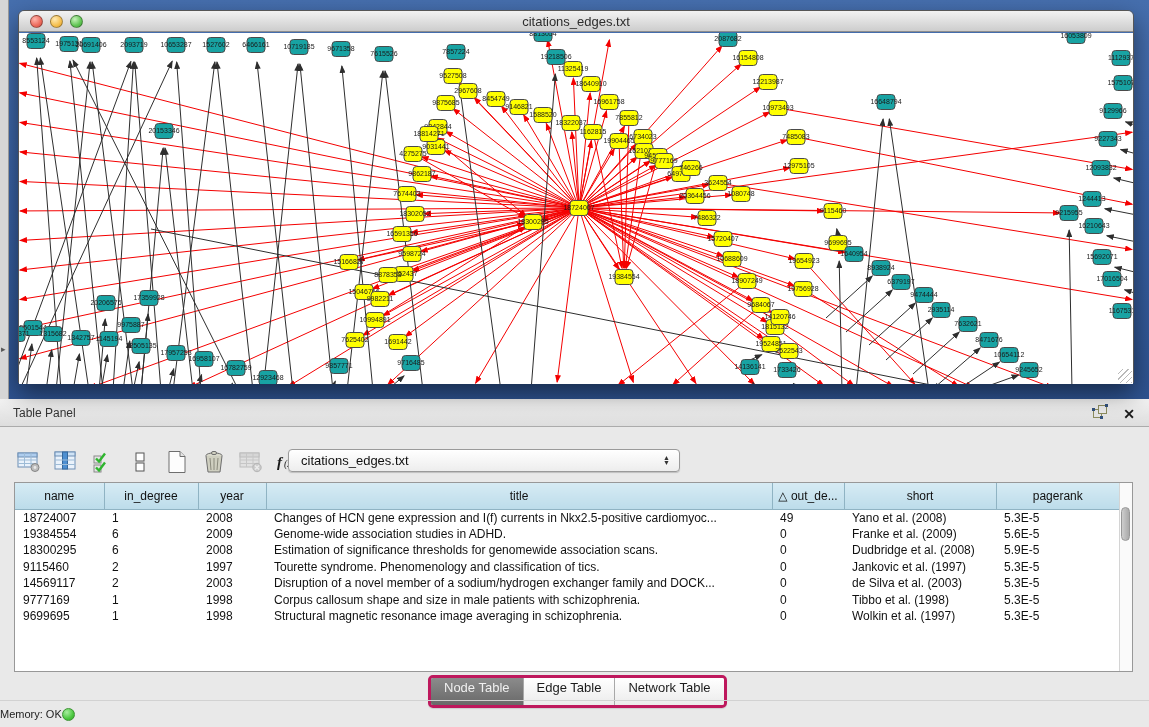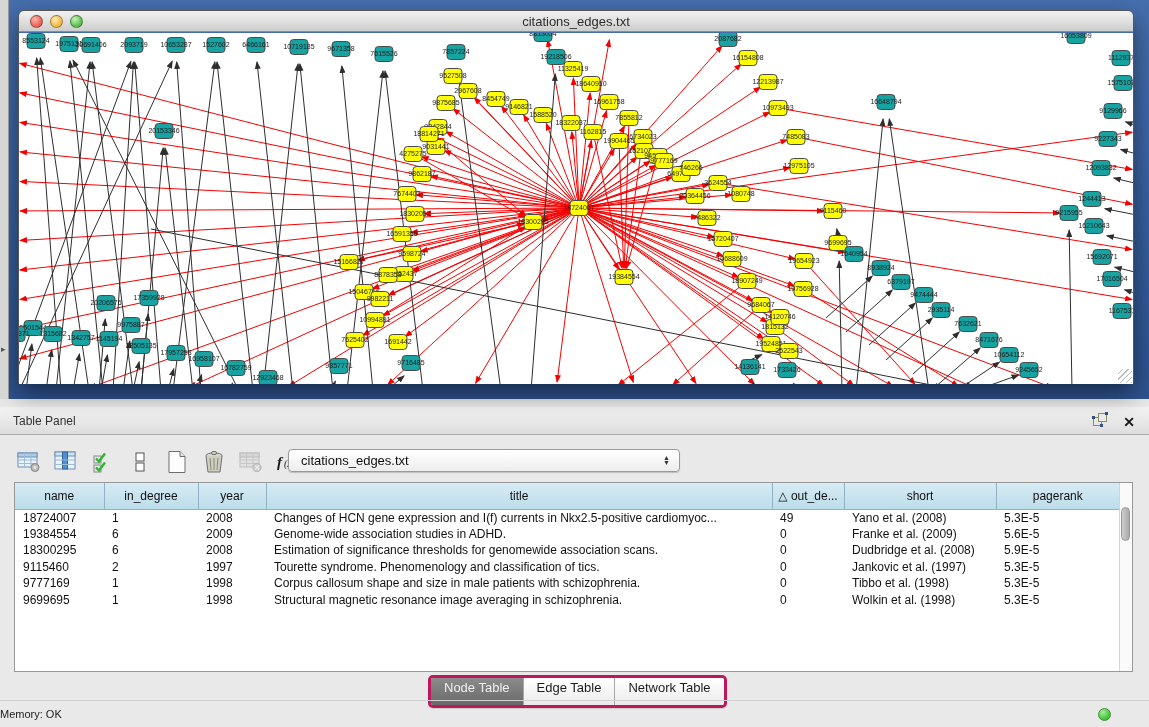--- a/index.html
+++ b/index.html
@@ -24,21 +24,21 @@
   .light.yellow { background:radial-gradient(circle at 35% 30%, #ffeab2, #f5bf4f 60%, #d69c2a); }
   .light.green  { background:radial-gradient(circle at 35% 30%, #c6f2ba, #61c554 60%, #3e9d35); }
   .win-title { text-align:center; line-height:21px; font-size:13px; color:#2d2d2d; }
   .net-canvas { position:absolute; left:0; top:22px; width:1114px; height:351px; background:#ffffff; overflow:hidden; }
   .net-canvas svg { position:absolute; left:0; top:0; }
   .grip { position:absolute; right:1px; bottom:1px; width:14px; height:14px;
     background:repeating-linear-gradient(135deg, transparent 0 3px, #9c9c9c 3px 4px); opacity:.7; }
 
   
   .table-area { position:absolute; left:0; top:399px; width:1149px; height:328px; background:#e9e9e9; }
-  .tp-header { position:absolute; left:0; top:8px; width:100%; height:28px;
+  .tp-header { position:absolute; left:0; top:0; width:100%; height:28px;
     background:linear-gradient(#f4f4f4,#dddddd); border-bottom:1px solid #ababab; }
   .tp-title { position:absolute; left:13px; top:7px; font-size:12px; color:#333; }
   .tp-icons { position:absolute; right:14px; top:5px; display:flex; gap:15px; align-items:center; }
   .x-icon { font-size:14px; font-weight:bold; color:#1a1a1a; line-height:16px; }
 
   .toolbar-icons { position:absolute; left:16px; top:48px; height:30px; display:flex; gap:11px; align-items:center; }
   .tb-icon { width:26px; height:26px; display:flex; align-items:center; justify-content:center; }
 
   .combo { position:absolute; left:288px; top:50px; width:392px; height:23px;
     border:1px solid #9a9a9a; border-radius:4px;
@@ -66,21 +66,21 @@
 
   .tabs { position:absolute; left:428px; top:276px; height:33px; display:flex;
     border:3px solid #be185d; border-radius:5px; overflow:hidden;
     box-shadow:0 1px 1px rgba(0,0,0,.12); }
   .tab { padding:0 13px; line-height:20px; font-size:13px; color:#1c1c1c;
     background:linear-gradient(#ffffff,#ebebeb); border-right:1px solid #a8a8a8; }
   .tab:last-child { border-right:none; }
   .tab.selected { background:linear-gradient(#8b8b8b,#696969); color:#f0f0f0; }
 
   .statusbar { position:absolute; left:0; top:301px; width:100%; height:27px;
-    border-top:1px solid #d2d2d2; display:flex; justify-content:space-between;
+    border-top:1px solid #d2d2d2; display:flex; justify-content:flex-start;
     align-items:center; padding-right:38px; }
   .mem-label { font-size:11px; color:#222; }
   .mem-dot { width:13px; height:13px; border-radius:50%;
     background:radial-gradient(circle at 35% 30%, #a8eda0, #4cc840 60%, #35a12c);
     border:1px solid #3c9433; }
 </style>
 </head>
 <body>
 
 <div class="network-area">
@@ -883,35 +883,44 @@
           <tr>
             <td>9115460</td>
             <td>2</td>
             <td>1997</td>
             <td>Tourette syndrome. Phenomenology and classification of tics.</td>
             <td>0</td>
             <td>Jankovic et al. (1997)</td>
             <td>5.3E-5</td>
           </tr>
           <tr>
+            <td>14569117</td>
+            <td>2</td>
+            <td>2003</td>
+            <td>Disruption of a novel member of a sodium/hydrogen exchanger family and DOCK...</td>
+            <td>0</td>
+            <td>de Silva et al. (2003)</td>
+            <td>5.3E-5</td>
+          </tr>
+          <tr>
             <td>9777169</td>
             <td>1</td>
             <td>1998</td>
             <td>Corpus callosum shape and size in male patients with schizophrenia.</td>
             <td>0</td>
             <td>Tibbo et al. (1998)</td>
             <td>5.3E-5</td>
           </tr>
           <tr>
             <td>9699695</td>
             <td>1</td>
             <td>1998</td>
             <td>Structural magnetic resonance image averaging in schizophrenia.</td>
             <td>0</td>
-            <td>Wolkin et al. (1998)</td>
+            <td>Wolkin et al. (1997)</td>
             <td>5.3E-5</td>
           </tr>
         </tbody>
     </table>
     <div class="vscroll">
       <div class="vthumb"></div>
     </div>
   </div>
 
   <div class="tabs" id="tabs">

